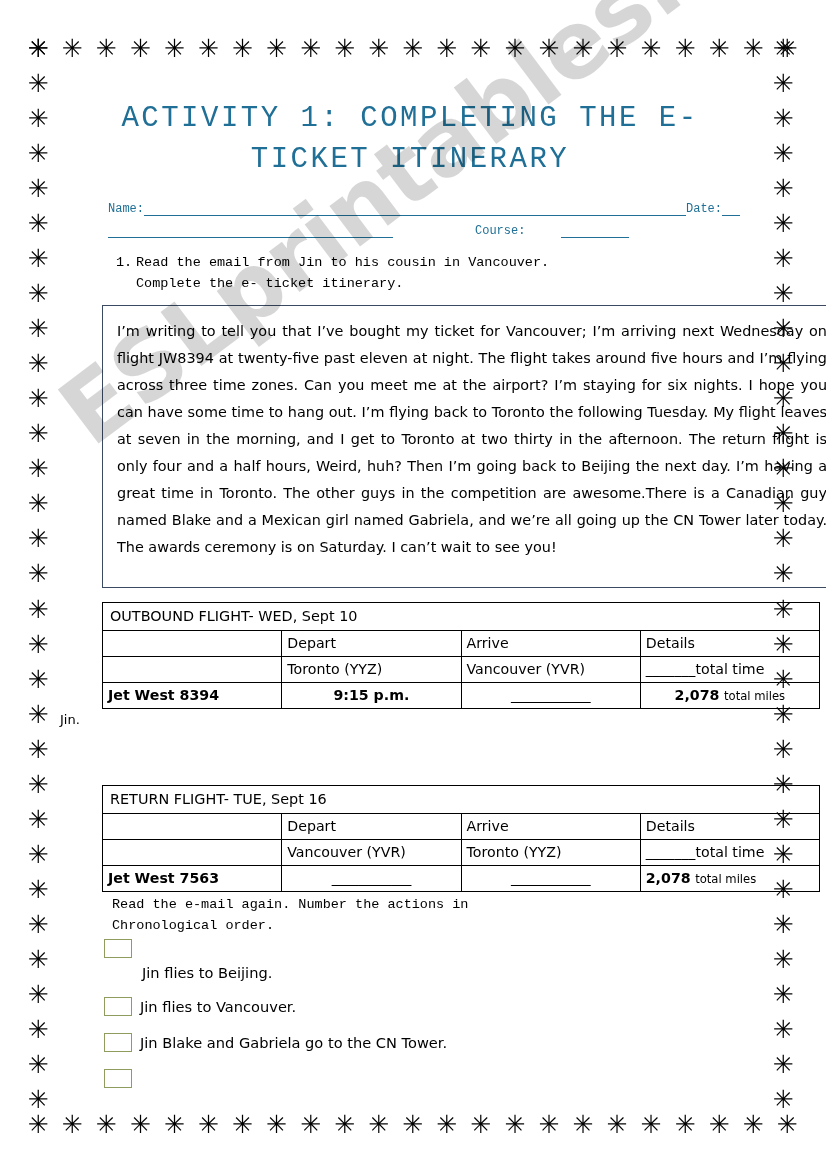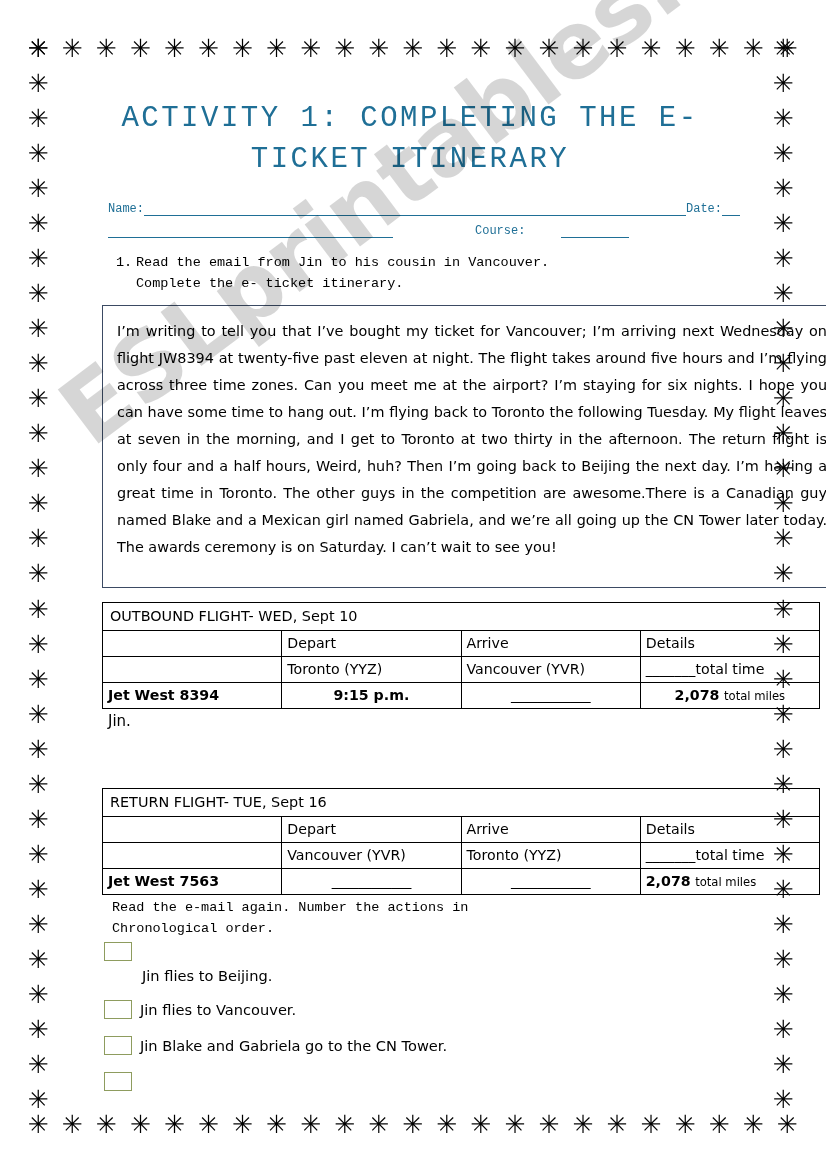--- a/index.html
+++ b/index.html
@@ -170,24 +170,23 @@
   .c1 { width: 155px; }
   .c2 { width: 145px; }
   .c3 { width: 152px; }
   .c4 { width: 166px; }
   .bold { font-weight: bold; }
   .ctr  { text-align: center; }
   .small { font-size: 11.6px; }
   .blank-line { letter-spacing: -0.5px; }
 
   .sig {
-    margin-left: 48px;
     margin-top: 3px;
     font-family: "DejaVu Sans", sans-serif;
-    font-size: 15px;
+    font-size: 13px;
     color: #000;
   }
 
   .table-gap { height: 58px; }
   .table-gap2 { height: 14px; }
 
   
   #order-instruction {
     margin-top: 2px;
     padding-left: 52px;

